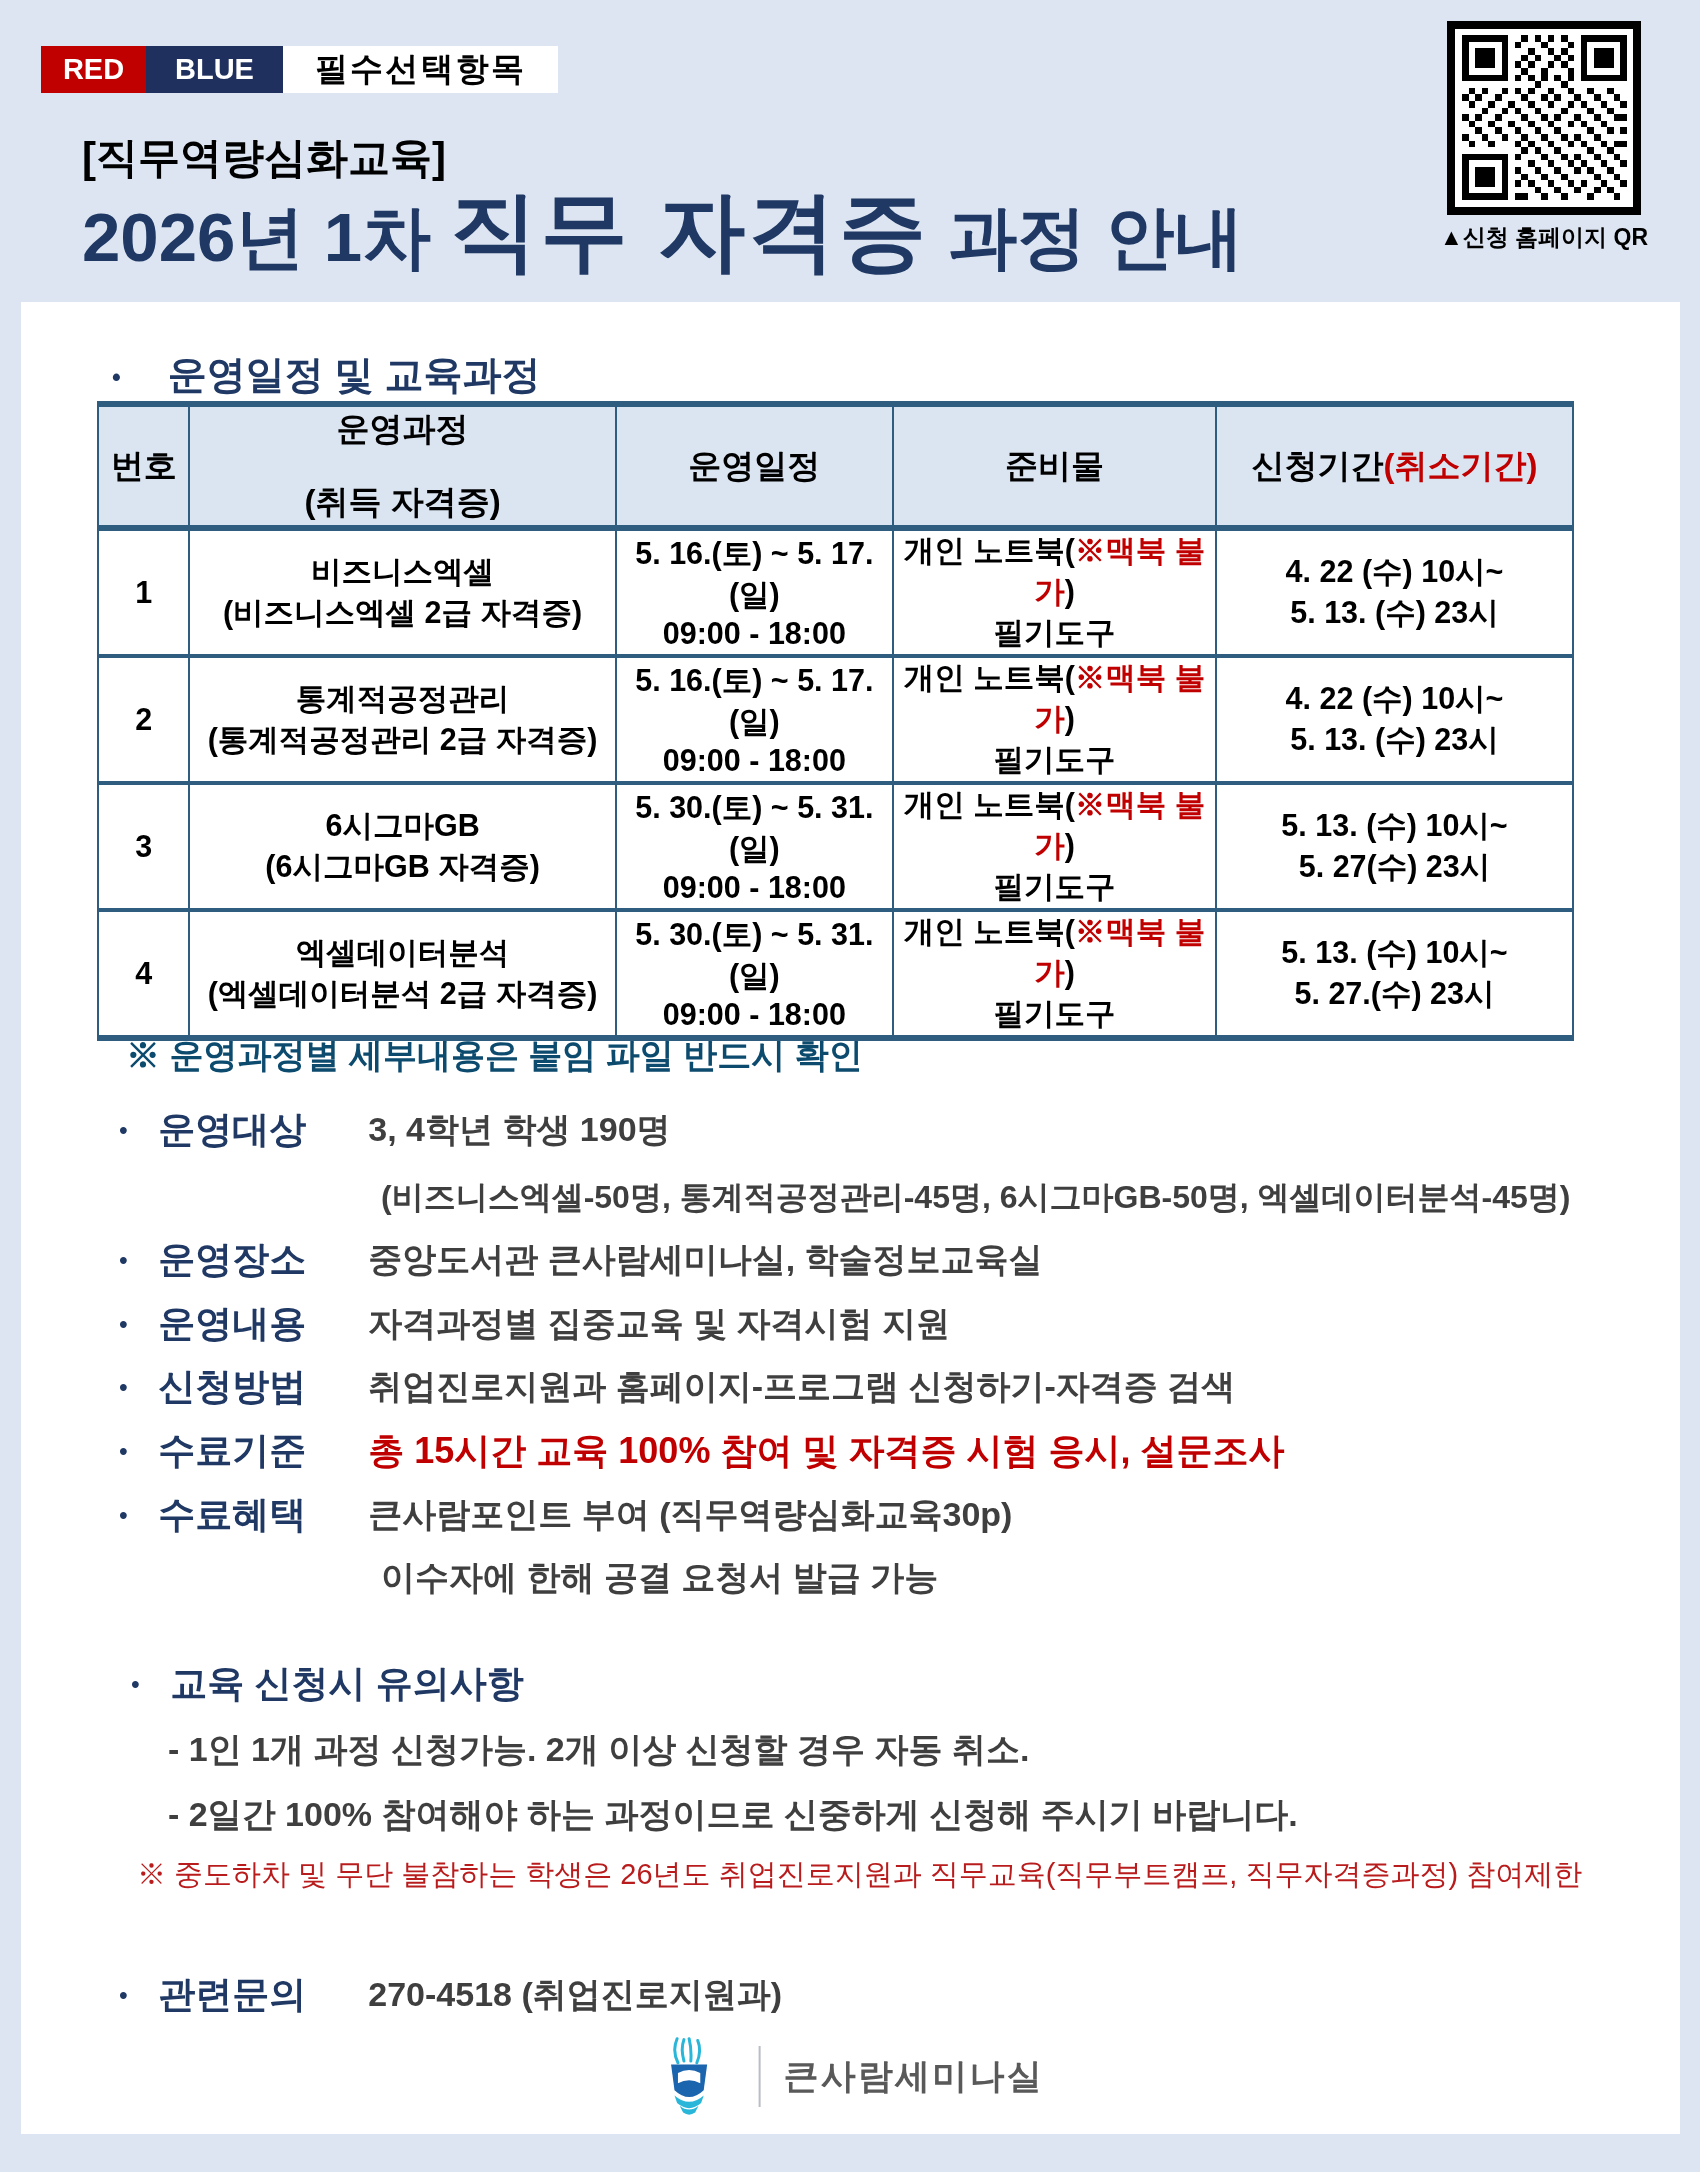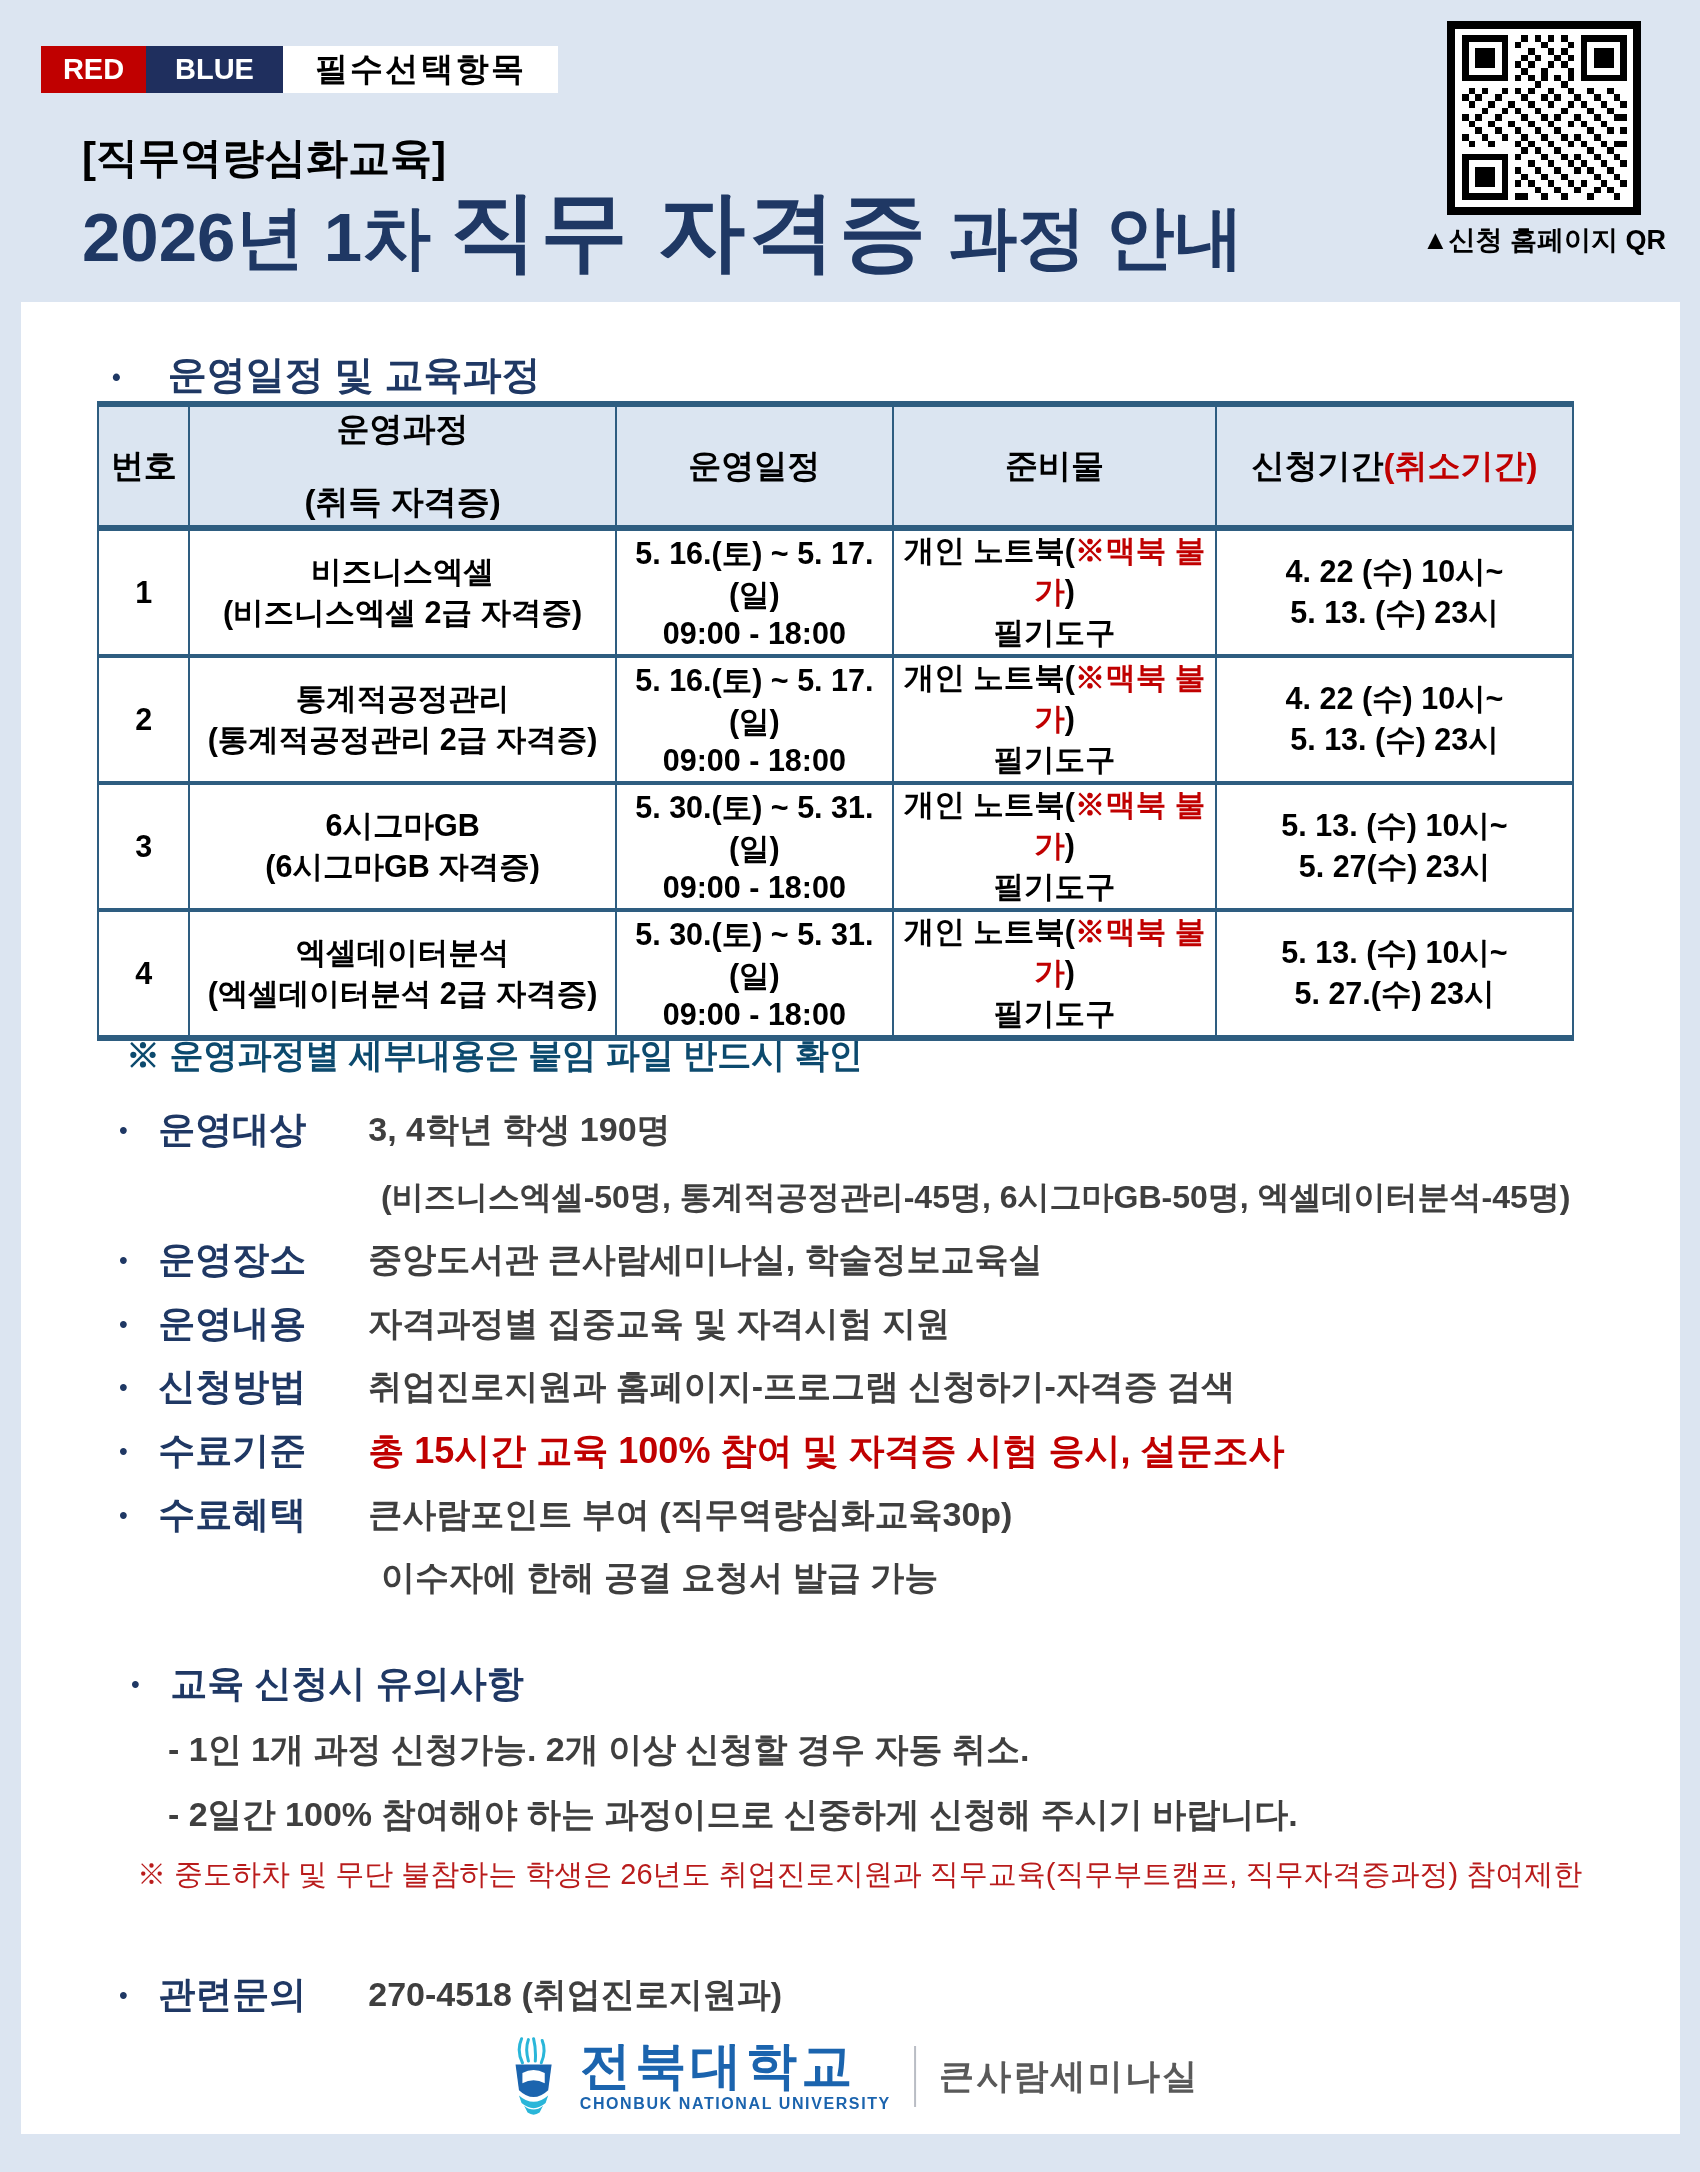--- a/index.html
+++ b/index.html
@@ -19,21 +19,21 @@
   .badge-white{width:275px;background:#ffffff;color:#000000;font-size:33px;letter-spacing:2.2px;}
 
   .category{position:absolute;left:82px;top:130px;font-size:42px;font-weight:bold;color:#000000;}
   .main-title{position:absolute;left:82px;top:173px;color:#1f3864;font-weight:bold;white-space:nowrap;}
   .main-title .t-small{font-size:69px;}
   .main-title .t-big{font-size:87px;letter-spacing:3.3px;}
 
   .qr-wrap{position:absolute;left:1416px;top:20.7px;width:256px;text-align:center;}
   .qr{width:194px;height:194px;margin:0 auto;box-sizing:border-box;border:8.7px solid #000;background:#fff;padding:6.5px;}
   .qr svg{width:100%;height:100%;display:block;}
-  .qr-caption{margin-top:7.6px;font-size:27px;font-weight:bold;color:#000;white-space:nowrap;}
+  .qr-caption{margin-top:7.6px;font-size:23px;font-weight:bold;color:#000;white-space:nowrap;}
 
   
   .dot{display:inline-block;color:#1f3864;font-size:25px;vertical-align:middle;margin-right:0;}
   .sec-title{position:absolute;left:112px;top:348px;font-size:39px;font-weight:bold;color:#1f3864;white-space:nowrap;}
   .sec-title .dot{margin-right:47px;}
 
   
   table.sched{
     position:absolute;left:97px;top:401px;width:1477px;
     border-collapse:collapse;table-layout:fixed;
@@ -300,20 +300,16 @@
       <path d="M22 30 Q15 16 21 2"></path>
       <path d="M29 28 Q25 14 29 3"></path>
       <path d="M37 28 Q38 14 35 2"></path>
       <path d="M44 30 Q50 16 45 4"></path>
     </g>
     <path d="M14 32 h42 l-4 30 q-17 16 -34 0 z" fill="#1b64ae"></path>
     <path d="M22 42 q13 -7 26 0 v12 q-13 -7 -26 0 z" fill="#ffffff"></path>
     <path d="M18 68 q17 15 34 0 l-3 9 q-14 12 -28 0 z" fill="#2ab6d9"></path>
     <path d="M24 80 q11 9 22 0 l-4 8 q-7 5 -14 0 z" fill="#2ab6d9"></path>
   </svg>
-  <div class="univ-block">
-    <div class="univ-kr">전북대학교</div>
-    <div class="univ-en">CHONBUK NATIONAL UNIVERSITY</div>
-  </div>
   <div class="foot-div"></div>
   <div class="dept">큰사람세미나실</div>
 </div>
 
 
 </body></html>

